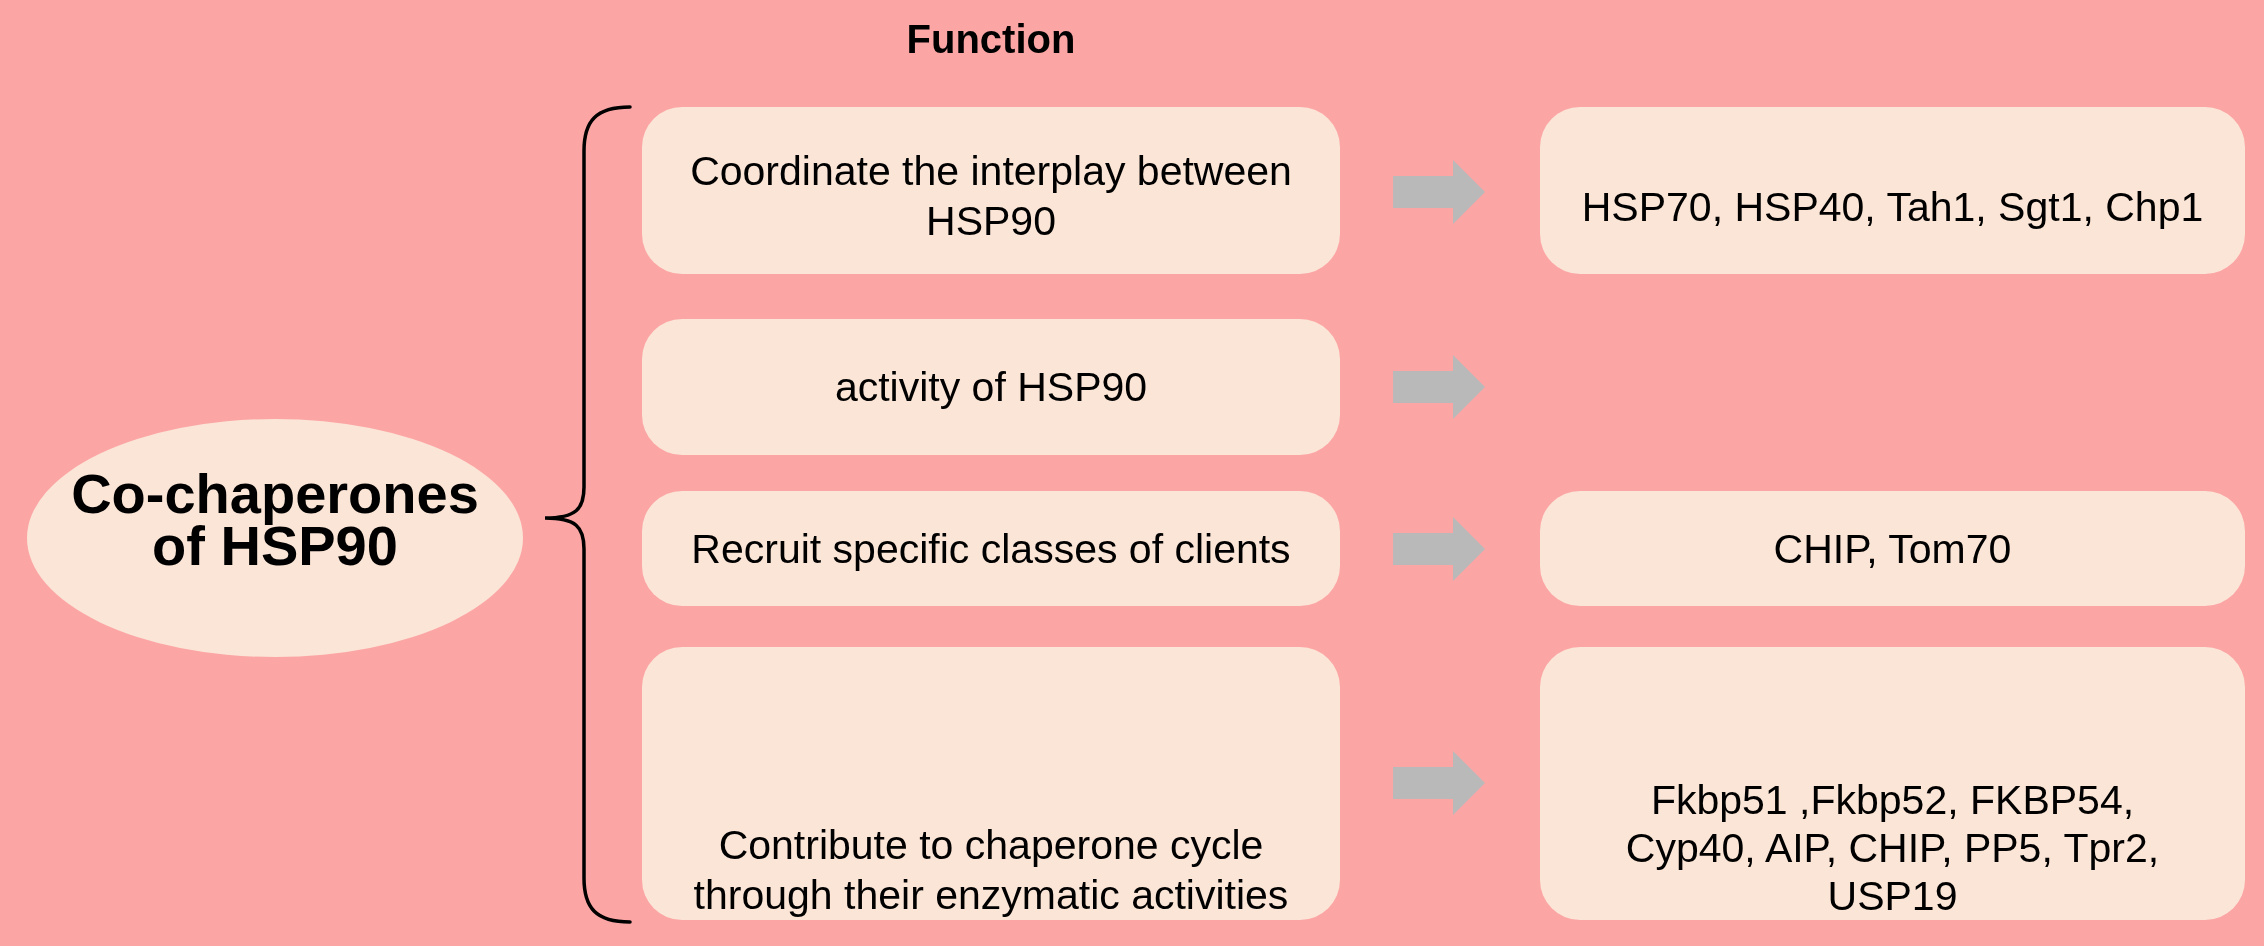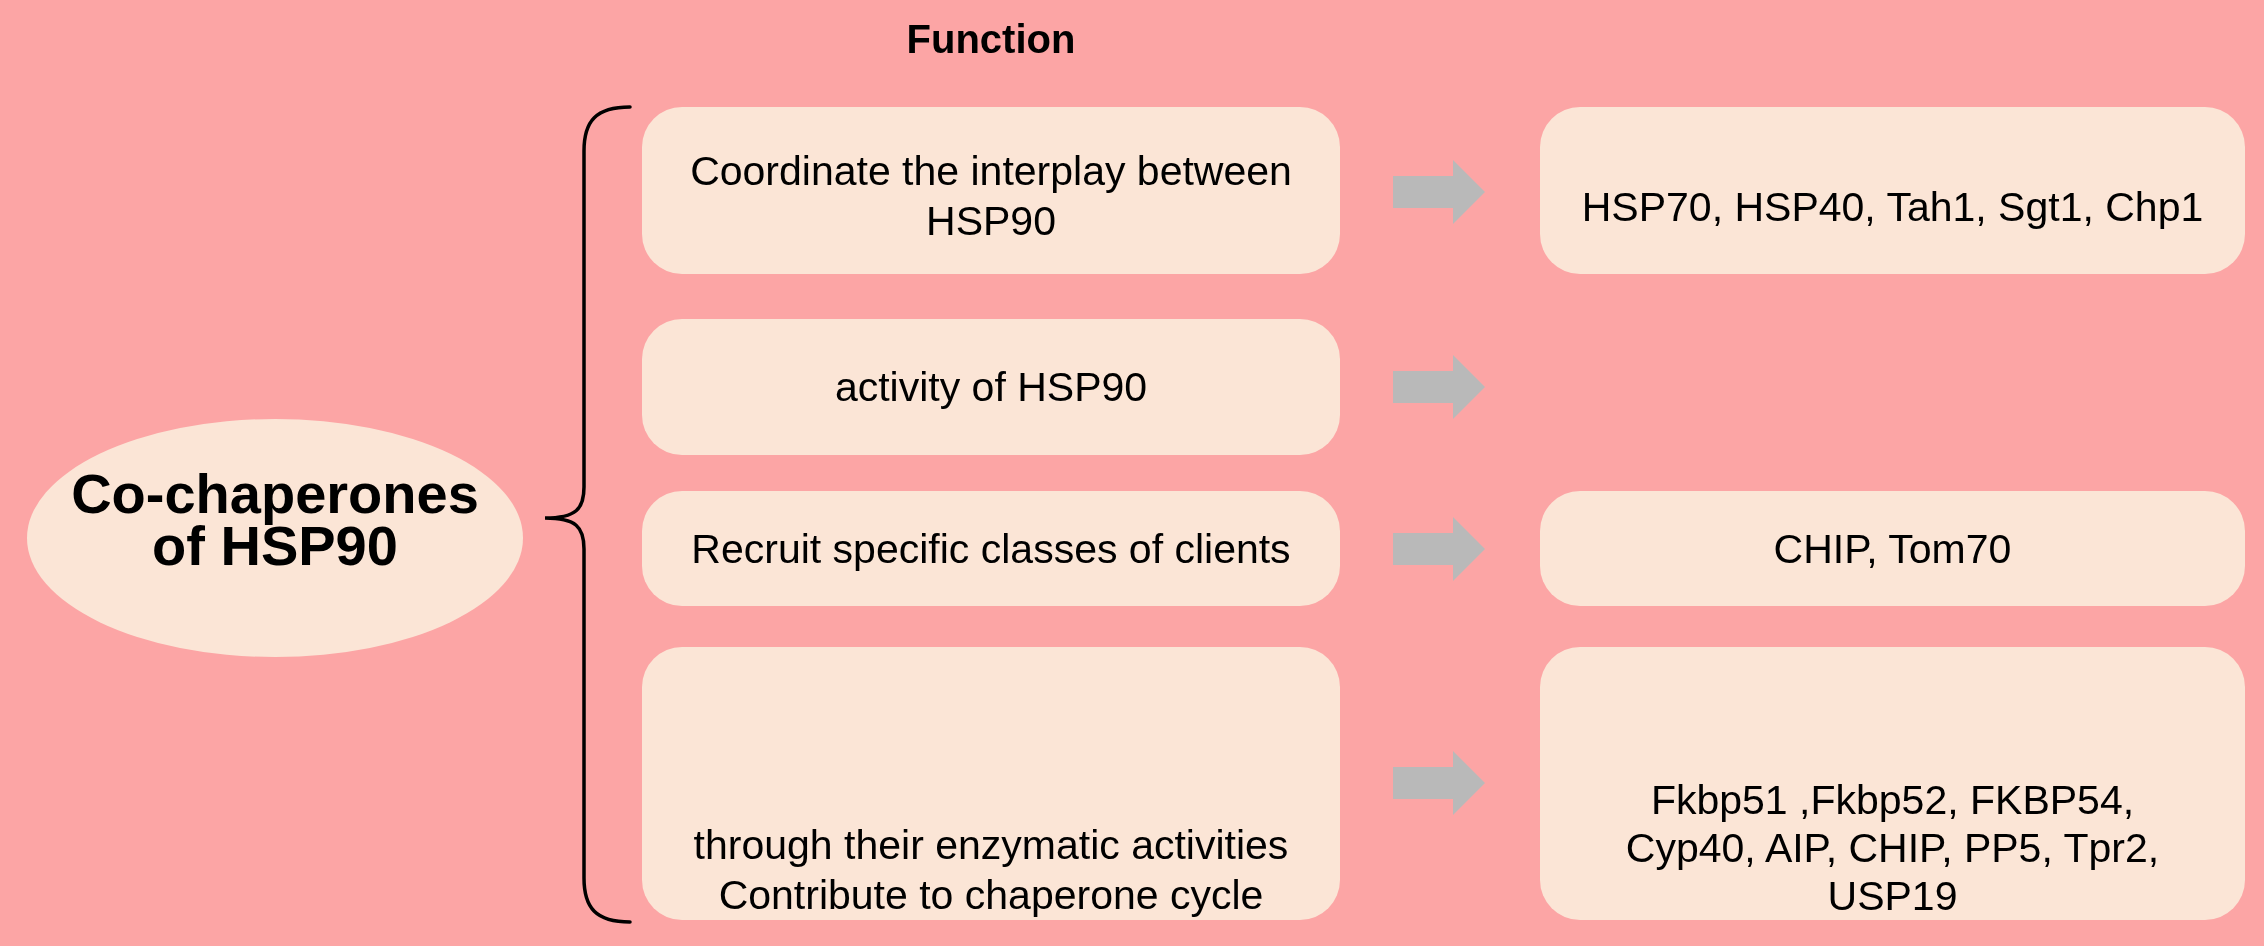--- a/index.html
+++ b/index.html
@@ -104,22 +104,22 @@
     <div class="line">Recruit specific classes of clients</div>
   </div>
   <svg class="arrow a3" viewBox="0 0 92 64">
     <polygon points="0,16 60,16 60,0 92,32 60,64 60,48 0,48" fill="#B9B9B9"></polygon>
   </svg>
   <div class="box fact r3">
     <div class="line">CHIP, Tom70</div>
   </div>
 
   <div class="box func r4">
+    <div class="line">Contribute to chaperone cycle</div>
     <div class="line">through their enzymatic activities</div>
-    <div class="line">Contribute to chaperone cycle</div>
   </div>
   <svg class="arrow a4" viewBox="0 0 92 64">
     <polygon points="0,16 60,16 60,0 92,32 60,64 60,48 0,48" fill="#B9B9B9"></polygon>
   </svg>
   <div class="box fact r4">
     <div class="line">Fkbp51 ,Fkbp52, FKBP54,</div>
     <div class="line">Cyp40, AIP, CHIP, PP5, Tpr2,</div>
     <div class="line">USP19</div>
   </div>
 

